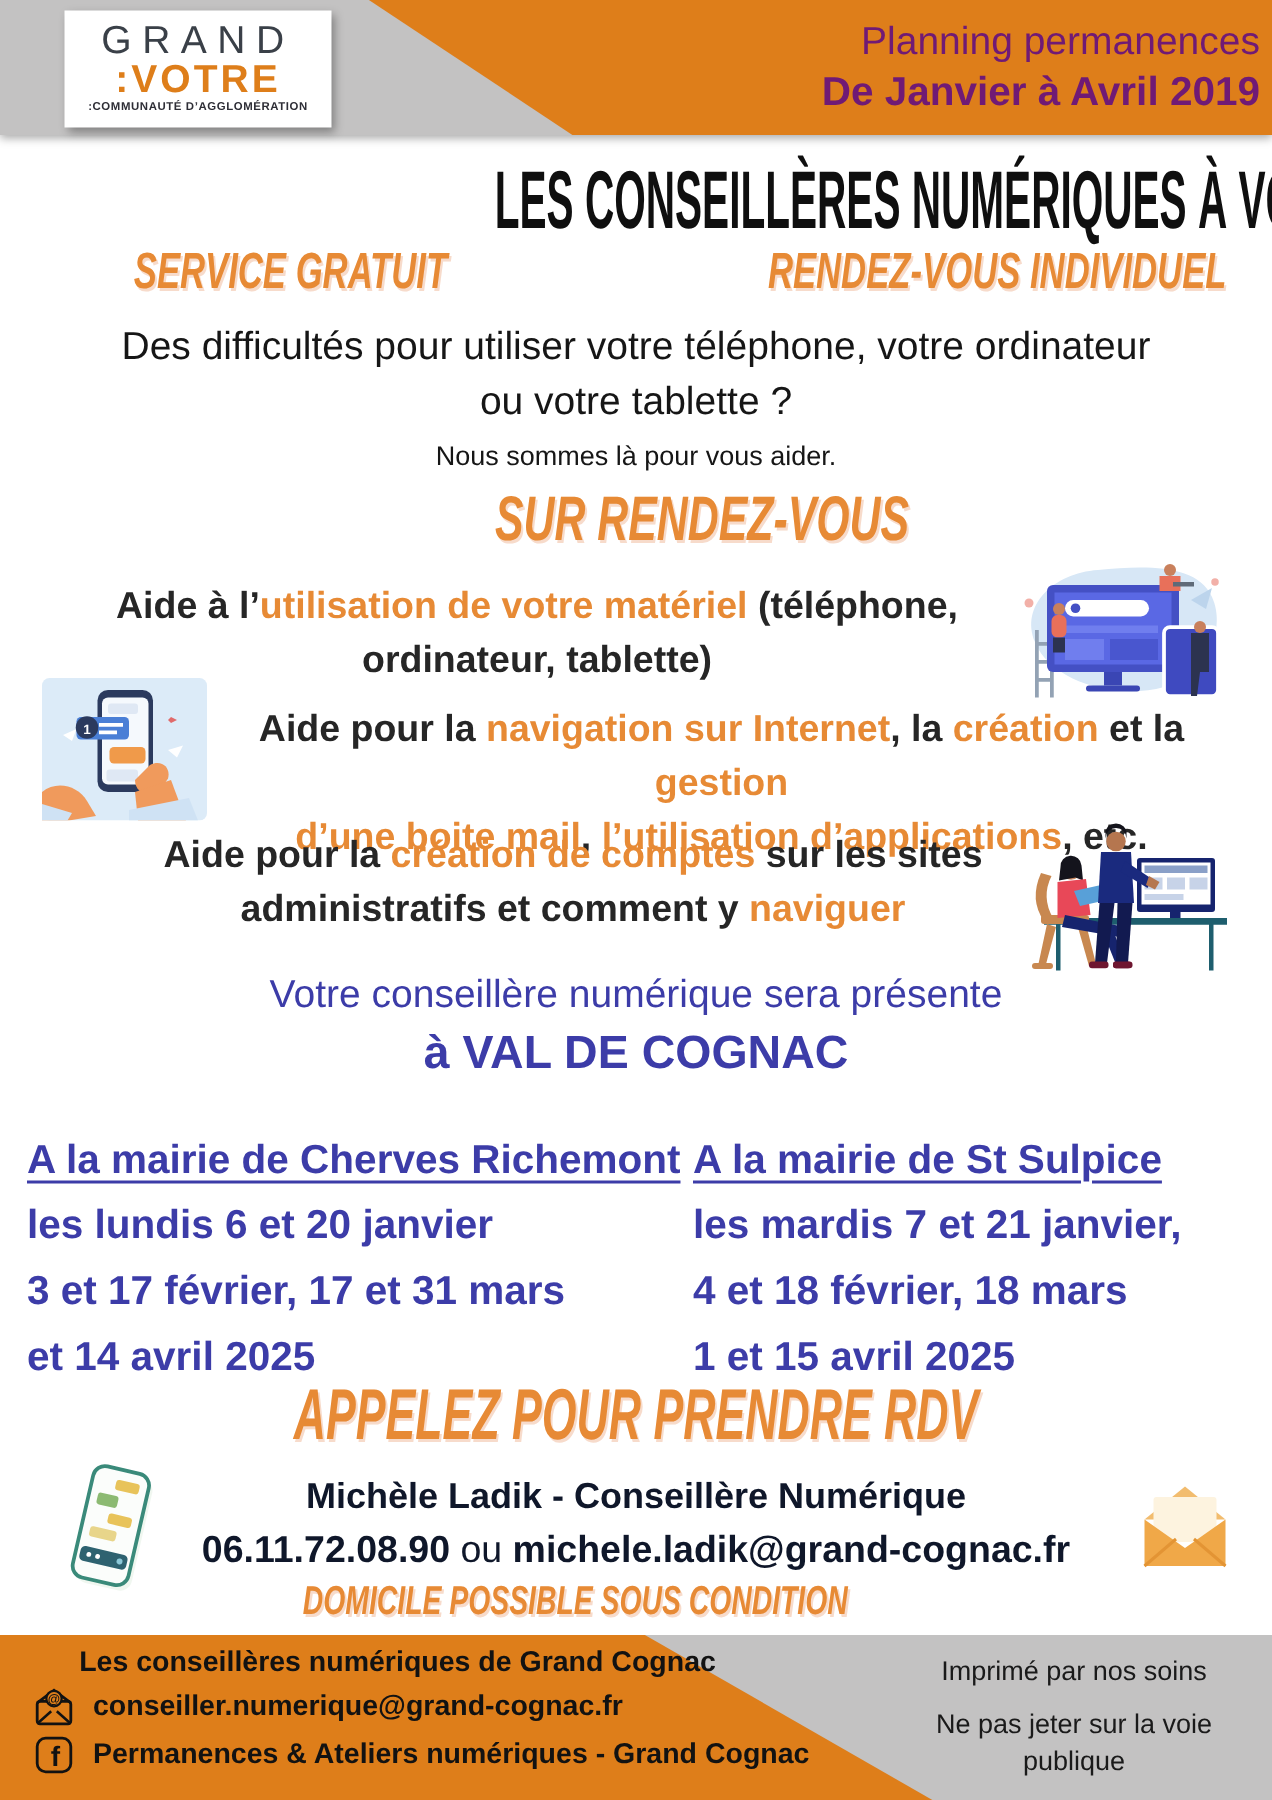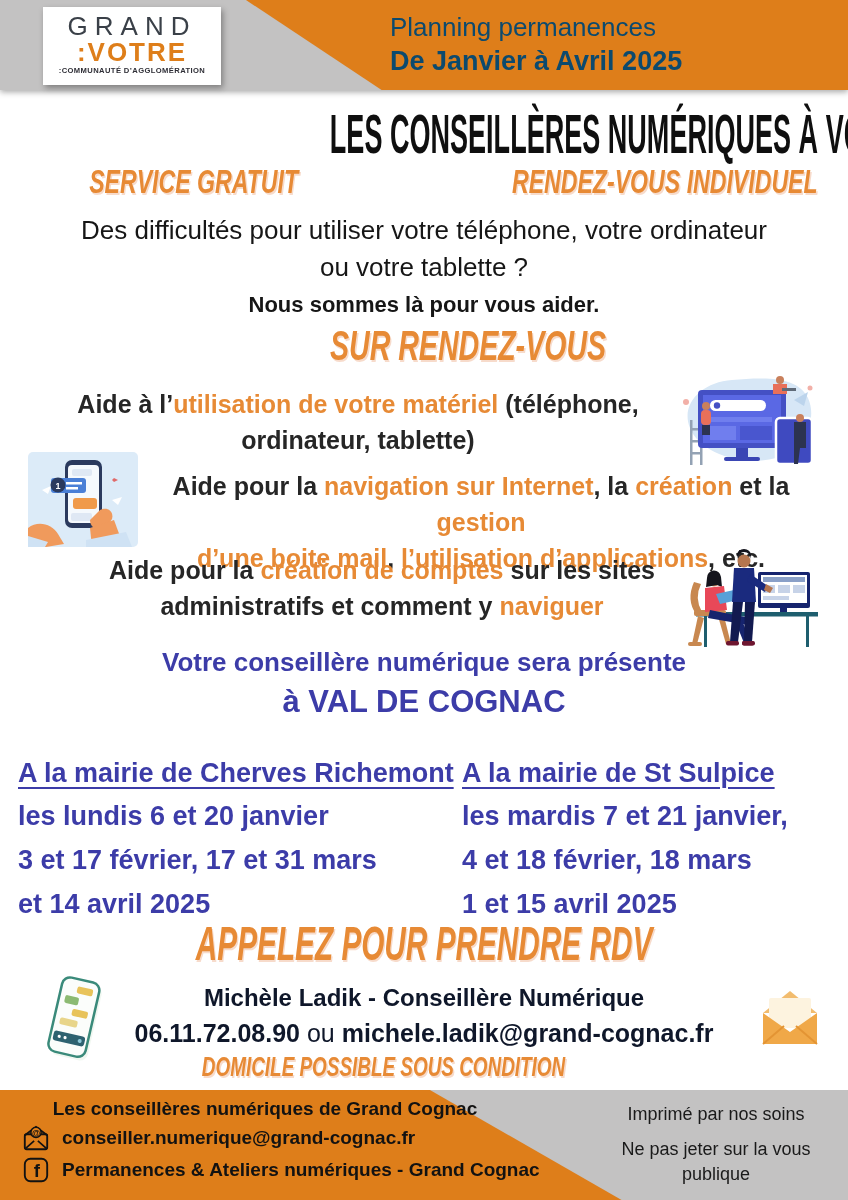--- a/index.html
+++ b/index.html
@@ -6,52 +6,52 @@
   body{font-family:"Liberation Sans", sans-serif; background:#ffffff;}
   .page{position:relative;width:848px;height:1200px;background:#ffffff;overflow:hidden;}
 
   
   .header{position:absolute;left:0;top:0;width:848px;height:90px;background:var(--gray);box-shadow:0 2px 6px rgba(0,0,0,.35);}
   .header-orange{position:absolute;inset:0;background:var(--orange-bg);clip-path:polygon(29% 0,100% 0,100% 100%,45% 100%);}
   .logo-box{position:absolute;left:43px;top:7px;width:178px;height:78px;background:#fff;box-shadow:2px 3px 6px rgba(0,0,0,.35);text-align:center;padding-top:6px;box-sizing:border-box;}
   .logo-l1{font-size:26px;letter-spacing:7px;color:#3a4048;line-height:26px;}
   .logo-l2{font-size:26px;font-weight:800;letter-spacing:2px;color:var(--orange-bg);line-height:26px;}
   .logo-l3{font-size:7.6px;font-weight:700;letter-spacing:.4px;color:#2e2e36;line-height:12px;}
-  .header-title{position:absolute;left:390px;top:11px;width:450px;text-align:left;color:#0c4a6e;}
+  .header-title{position:absolute;left:390px;top:11px;width:450px;text-align:right;color:#701a75;}
   .header-title .t1{font-size:26px;line-height:33px;}
   .header-title .t2{font-size:27px;font-weight:700;line-height:35px;}
 
   
   .condense{display:inline-block;white-space:nowrap;}
   .orange-display{color:var(--orange-text);font-style:italic;font-weight:800;text-shadow:2px 2px 0 rgba(240,190,160,.55);}
   .seg-dark{color:#262626;}
   .seg-orange{color:var(--orange-text);}
 
   .main-title{position:absolute;top:104px;left:0;width:848px;text-align:center;color:#0f0f0f;font-weight:700;font-size:52px;}
   .main-title .condense{transform:scale(0.52,1.05);}
 
   .badge{position:absolute;top:162px;font-size:34px;}
   .badge .condense{transform:scaleX(0.68);}
   .badge-left{left:40px;width:300px;text-align:center;}
   .badge-right{left:440px;width:370px;text-align:center;}
 
   .intro{position:absolute;top:212px;left:0;width:848px;text-align:center;color:#161616;}
   .intro .l{font-size:26px;line-height:37px;}
-  .intro .b{font-size:22px;line-height:37px;font-weight:700;}
+  .intro .b{font-size:18px;line-height:37px;font-weight:400;}
 
   .sur-rdv{position:absolute;top:322px;left:0;width:848px;text-align:center;font-size:42px;margin-left:44px;}
   .sur-rdv .condense{transform:scaleX(0.68);}
 
   .help{position:absolute;font-size:25px;font-weight:700;line-height:36px;text-align:center;}
   .help1{top:386px;left:58px;width:600px;}
   .help2{top:468px;left:128px;width:706px;}
   .help3{top:552px;left:92px;width:580px;}
 
   .presence{position:absolute;top:645px;left:0;width:848px;text-align:center;color:var(--blue);}
-  .presence .p1{font-size:26px;font-weight:700;line-height:34px;}
+  .presence .p1{font-size:26px;font-weight:400;line-height:34px;}
   .presence .p2{font-size:31px;font-weight:700;line-height:46px;}
 
   .col{position:absolute;top:752px;text-align:left;color:var(--blue);font-weight:700;}
   .col-left{left:18px;width:440px;}
   .col-right{left:462px;width:378px;}
   .col .col-title{font-size:27px;line-height:42px;text-decoration:underline;text-decoration-thickness:2px;text-underline-offset:5px;}
   .col .col-line{font-size:27px;line-height:44px;}
 
   .cta-heading{position:absolute;top:916px;left:0;width:848px;text-align:center;font-size:48px;}
   .cta-heading .condense{transform:scaleX(0.62);}
@@ -84,21 +84,21 @@
 
   <div class="header">
     <div class="header-orange"></div>
     <div class="logo-box">
       <div class="logo-l1">GRAND</div>
       <div class="logo-l2">:VOTRE</div>
       <div class="logo-l3">:COMMUNAUTÉ D’AGGLOMÉRATION</div>
     </div>
     <div class="header-title">
       <div class="t1">Planning permanences</div>
-      <div class="t2">De Janvier à Avril 2025</div>
+      <div class="t2">De Janvier à Avril 2019</div>
     </div>
   </div>
 
   <div class="main-title">
     <span class="condense">LES CONSEILLÈRES NUMÉRIQUES À VOTRE SERVICE</span>
   </div>
 
   <div class="badge badge-left orange-display">
     <span class="condense">SERVICE GRATUIT</span>
   </div>
@@ -296,17 +296,17 @@
         <svg width="28" height="28" viewBox="0 0 30 30">
           <rect x="3" y="3" width="24" height="24" rx="6" fill="none" stroke="#121212" stroke-width="2"></rect>
           <text x="16" y="23" font-size="20" font-weight="bold" fill="#121212" text-anchor="middle">f</text>
         </svg>
       </span>
       <span>Permanences &amp; Ateliers numériques - Grand Cognac</span>
     </div>
 
     <div class="footer-right">
       <div class="fr1">Imprimé par nos soins</div>
-      <div class="fr2">Ne pas jeter sur la vous publique</div>
+      <div class="fr2">Ne pas jeter sur la voie publique</div>
     </div>
   </div>
 
 </div>
 
 </body></html>

